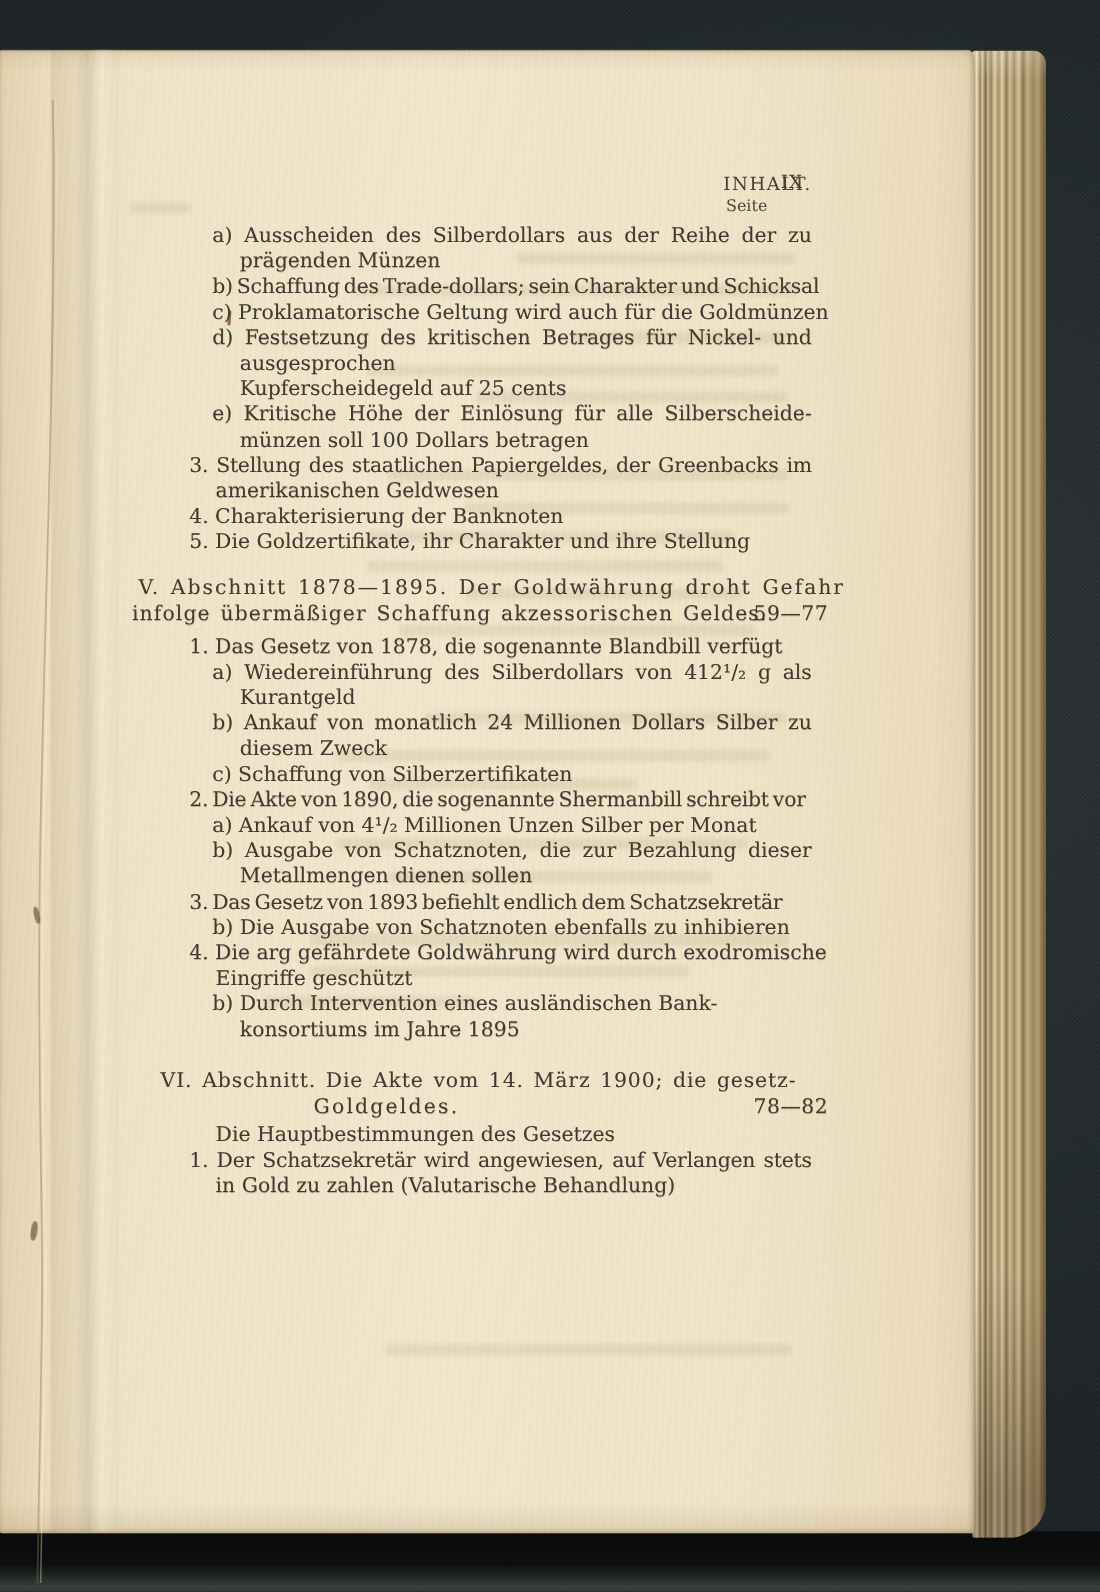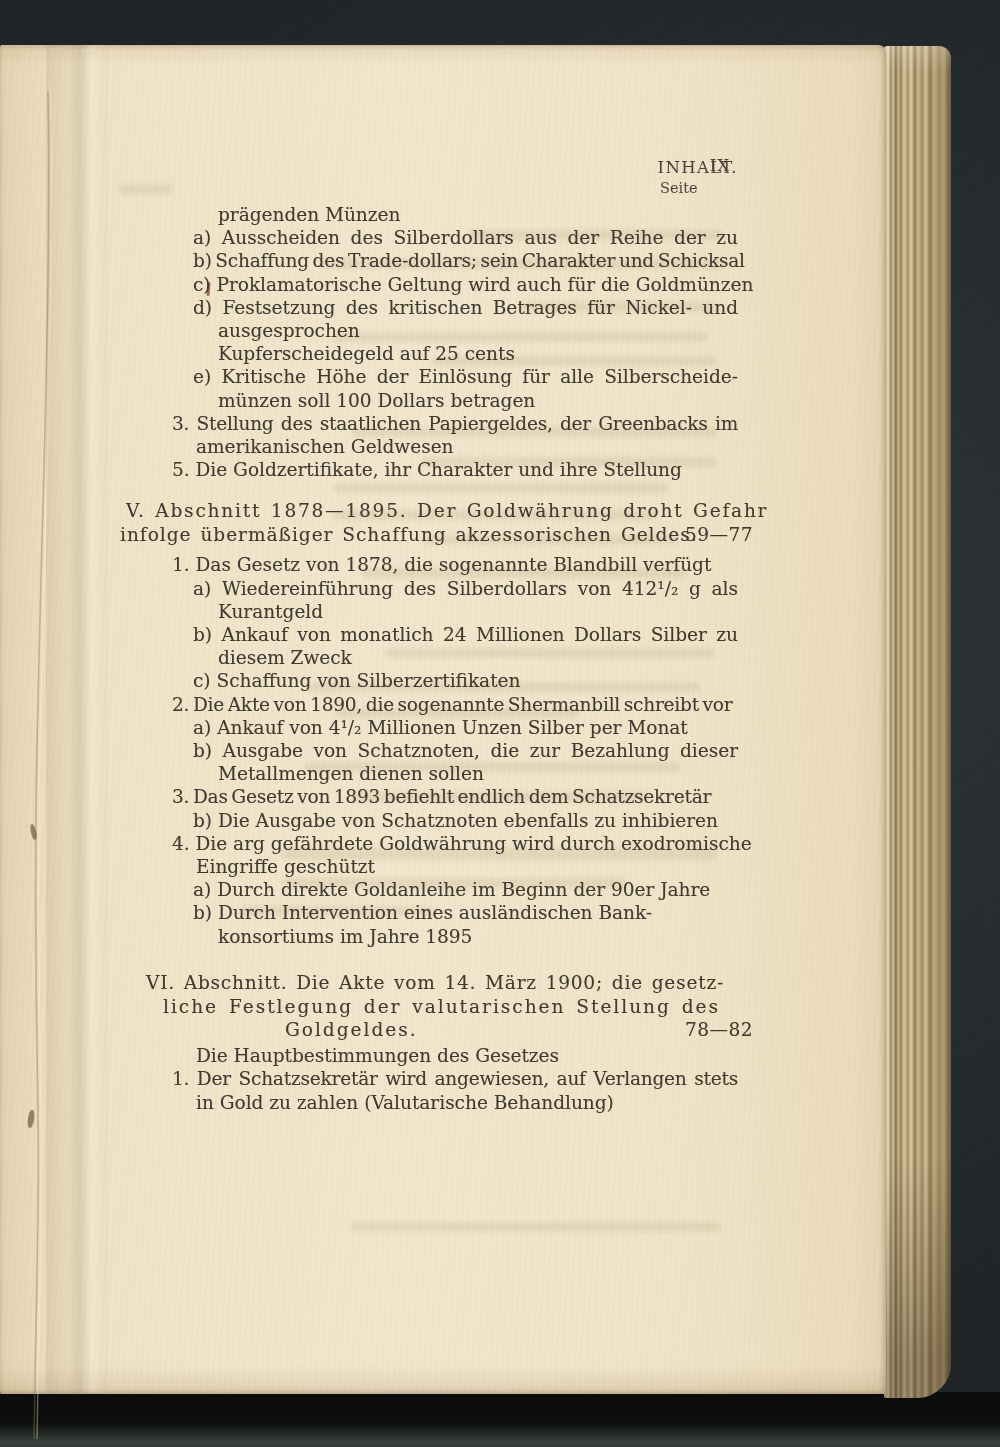--- a/index.html
+++ b/index.html
@@ -112,31 +112,32 @@
   <div class="pencil-mark pm1"></div>
   <div class="pencil-mark pm2"></div>
 
   <div class="inhalt">INHALT.</div>
   <div class="folio">IX</div>
   <div class="seite">Seite</div>
 
   <div class="content">
 
     <div class="block">
+      <div class="ln lett jf">a) Ausscheiden des Silberdollars aus der Reihe der zu</div>
       <div class="ln wrap">prägenden Münzen</div>
-      <div class="ln lett jf">a) Ausscheiden des Silberdollars aus der Reihe der zu</div>
       <div class="ln lett jf tight">b) Schaffung des Trade-dollars; sein Charakter und Schicksal</div>
       <div class="ln lett jf">c) Proklamatorische Geltung wird auch für die Goldmünzen</div>
       <div class="ln lett jf">d) Festsetzung des kritischen Betrages für Nickel- und</div>
       <div class="ln wrap">ausgesprochen</div>
       <div class="ln wrap">Kupferscheidegeld auf 25 cents</div>
       <div class="ln lett jf">e) Kritische Höhe der Einlösung für alle Silberscheide-</div>
       <div class="ln wrap">münzen soll 100 Dollars betragen</div>
       <div class="ln num jf tight">3. Stellung des staatlichen Papiergeldes, der Greenbacks im</div>
       <div class="ln numwrap">amerikanischen Geldwesen</div>
+      <div class="ln num">4. Charakterisierung der Banknoten</div>
       <div class="ln num">5. Die Goldzertifikate, ihr Charakter und ihre Stellung</div>
     </div>
 
     <div class="block bVh">
       <div class="ln hV1 jf">V. Abschnitt 1878—1895. Der Goldwährung droht Gefahr</div>
       <div class="ln hV2 jf">
         <span>infolge übermäßiger Schaffung akzessorischen Geldes.</span><span class="pgnum">59—77</span>
       </div>
     </div>
 
@@ -148,28 +149,26 @@
       <div class="ln wrap">diesem Zweck</div>
       <div class="ln lett">c) Schaffung von Silberzertifikaten</div>
       <div class="ln num tight">2. Die Akte von 1890, die sogenannte Shermanbill schreibt vor</div>
       <div class="ln lett">a) Ankauf von 4¹/₂ Millionen Unzen Silber per Monat</div>
       <div class="ln lett jf">b) Ausgabe von Schatznoten, die zur Bezahlung dieser</div>
       <div class="ln wrap">Metallmengen dienen sollen</div>
       <div class="ln num tight">3. Das Gesetz von 1893 befiehlt endlich dem Schatzsekretär</div>
       <div class="ln lett">b) Die Ausgabe von Schatznoten ebenfalls zu inhibieren</div>
       <div class="ln num jf">4. Die arg gefährdete Goldwährung wird durch exodromische</div>
       <div class="ln numwrap">Eingriffe geschützt</div>
-      <div class="ln lett">a) Durch direkte Goldanleihe im Beginn der 90er Jahre</div>
       <div class="ln lett">b) Durch Intervention eines ausländischen Bank-</div>
       <div class="ln wrap">konsortiums im Jahre 1895</div>
     </div>
 
     <div class="block bVIh">
       <div class="ln hVI1 jf">VI. Abschnitt. Die Akte vom 14. März 1900; die gesetz-</div>
-      <div class="ln hVI2 jf">liche Festlegung der valutarischen Stellung des</div>
       <div class="ln hVI3">
         <span>Goldgeldes.</span><span class="pgnum">78—82</span>
       </div>
     </div>
 
     <div class="block bVIitems">
       <div class="ln numwrap">Die Hauptbestimmungen des Gesetzes</div>
       <div class="ln num jf tight">1. Der Schatzsekretär wird angewiesen, auf Verlangen stets</div>
       <div class="ln numwrap">in Gold zu zahlen (Valutarische Behandlung)</div>
     </div>

